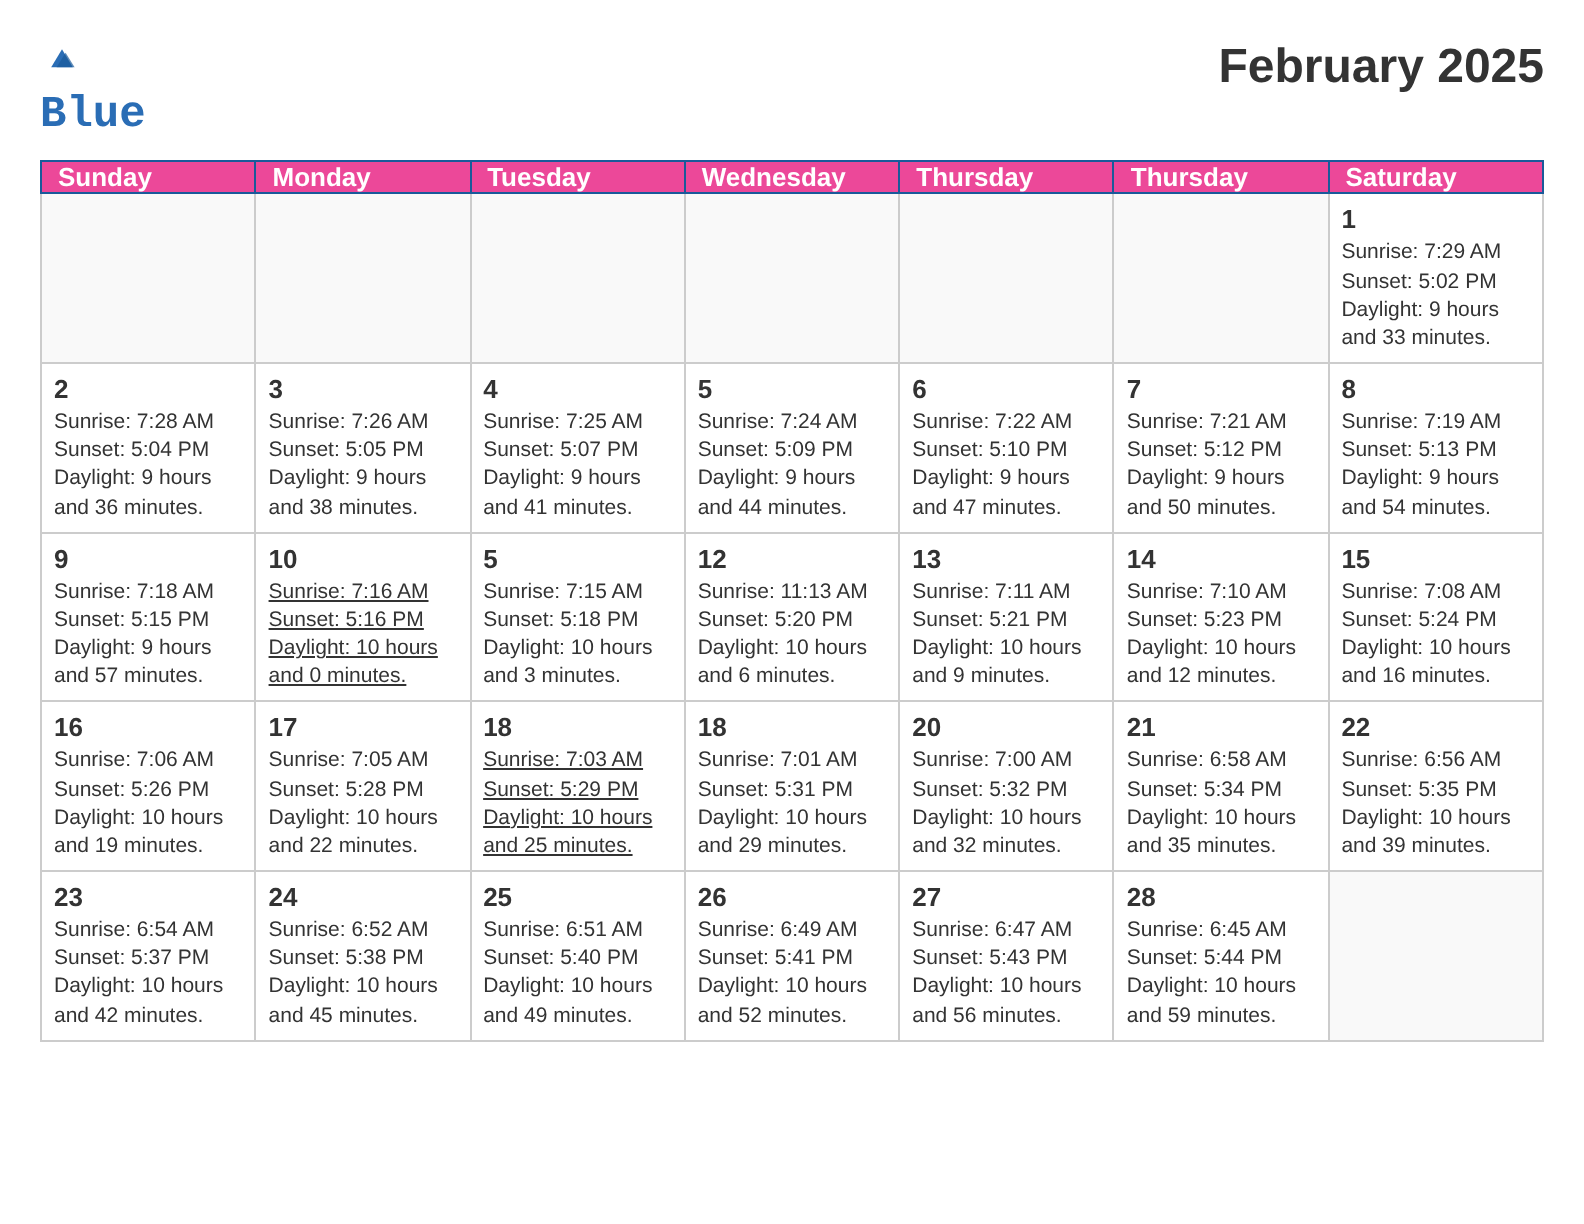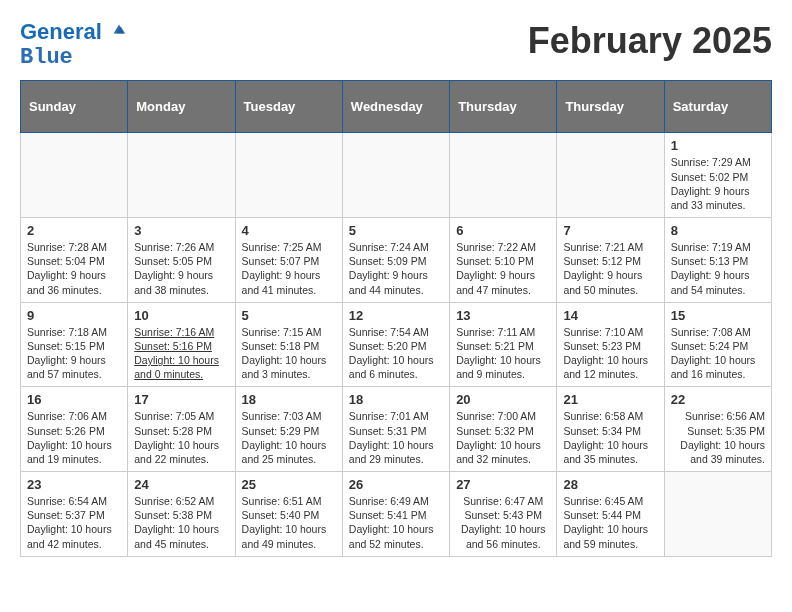--- a/index.html
+++ b/index.html
@@ -32,38 +32,38 @@
     .logo-icon {
       width: 18px;
       height: 18px;
       margin-left: 2px;
       margin-top: -2px;
     }
     .title-block {
       text-align: right;
     }
     .main-title {
-      font-size: 36px;
+      font-size: 24px;
       font-weight: bold;
       color: #333;
     }
     .subtitle {
       font-size: 16px;
       color: #333;
     }
     .calendar {
       width: 100%;
       border-collapse: collapse;
       border: 1px solid #ccc;
     }
     .calendar th {
-      background-color: #737373;
+      background-color: #ec4899;
       color: #fff;
       text-align: left;
-      padding: 18px 8px;
+      padding: 0 8px;
       font-size: 13px;
       border: 1px solid #1a5a9a;
     }
     .calendar td {
       vertical-align: top;
       border: 1px solid #ccc;
       padding: 5px 6px;
       width: calc(100% / 7);
       min-height: 80px;
       font-size: 11px;
@@ -84,21 +84,20 @@
       color: #333;
     }
   </style>
 </head>
 <body>
 
 <div class="header">
   <div class="logo">
     <div>
       <div class="logo-text">
-        <span>General</span>
         <svg class="logo-icon" viewBox="0 0 20 20">
           <polygon points="4,14 10,4 16,14" fill="#2a6db5"></polygon>
           <polygon points="7,14 12,6 17,14" fill="#1a5a9a" opacity="0.7"></polygon>
         </svg>
         <br>
         <span style="color:#2a6db5;font-family:Liberation Mono, monospace;">Blue</span>
       </div>
     </div>
   </div>
   <div class="title-block">
@@ -202,21 +201,21 @@
         </td>
         <td>
           <div class="day-number">5</div>
           <div class="day-info" style="white-space: pre-line;">Sunrise: 7:15 AM
 Sunset: 5:18 PM
 Daylight: 10 hours
 and 3 minutes.</div>
         </td>
         <td>
           <div class="day-number">12</div>
-          <div class="day-info" style="white-space: pre-line;">Sunrise: 7:54 AM
+          <div class="day-info" style="white-space: pre-line;">Sunrise: 11:13 AM
 Sunset: 5:20 PM
 Daylight: 10 hours
 and 6 minutes.</div>
         </td>
         <td>
           <div class="day-number">13</div>
           <div class="day-info" style="white-space: pre-line;">Sunrise: 7:11 AM
 Sunset: 5:21 PM
 Daylight: 10 hours
 and 9 minutes.</div>
@@ -246,21 +245,21 @@
         </td>
         <td>
           <div class="day-number">17</div>
           <div class="day-info" style="white-space: pre-line;">Sunrise: 7:05 AM
 Sunset: 5:28 PM
 Daylight: 10 hours
 and 22 minutes.</div>
         </td>
         <td>
           <div class="day-number">18</div>
-          <div class="day-info" style="white-space: pre-line;">Sunrise: 7:03 AM
+          <div class="day-info" style="white-space: pre-line; text-decoration: underline;">Sunrise: 7:03 AM
 Sunset: 5:29 PM
 Daylight: 10 hours
 and 25 minutes.</div>
         </td>
         <td>
           <div class="day-number">18</div>
           <div class="day-info" style="white-space: pre-line;">Sunrise: 7:01 AM
 Sunset: 5:31 PM
 Daylight: 10 hours
 and 29 minutes.</div>
@@ -274,21 +273,21 @@
         </td>
         <td>
           <div class="day-number">21</div>
           <div class="day-info" style="white-space: pre-line;">Sunrise: 6:58 AM
 Sunset: 5:34 PM
 Daylight: 10 hours
 and 35 minutes.</div>
         </td>
         <td>
           <div class="day-number">22</div>
-          <div class="day-info" style="white-space: pre-line; text-align: right;">Sunrise: 6:56 AM
+          <div class="day-info" style="white-space: pre-line;">Sunrise: 6:56 AM
 Sunset: 5:35 PM
 Daylight: 10 hours
 and 39 minutes.</div>
         </td>
       </tr>
       <tr>
         <td>
           <div class="day-number">23</div>
           <div class="day-info" style="white-space: pre-line;">Sunrise: 6:54 AM
 Sunset: 5:37 PM
@@ -311,21 +310,21 @@
         </td>
         <td>
           <div class="day-number">26</div>
           <div class="day-info" style="white-space: pre-line;">Sunrise: 6:49 AM
 Sunset: 5:41 PM
 Daylight: 10 hours
 and 52 minutes.</div>
         </td>
         <td>
           <div class="day-number">27</div>
-          <div class="day-info" style="white-space: pre-line; text-align: center;">Sunrise: 6:47 AM
+          <div class="day-info" style="white-space: pre-line;">Sunrise: 6:47 AM
 Sunset: 5:43 PM
 Daylight: 10 hours
 and 56 minutes.</div>
         </td>
         <td>
           <div class="day-number">28</div>
           <div class="day-info" style="white-space: pre-line;">Sunrise: 6:45 AM
 Sunset: 5:44 PM
 Daylight: 10 hours
 and 59 minutes.</div>

